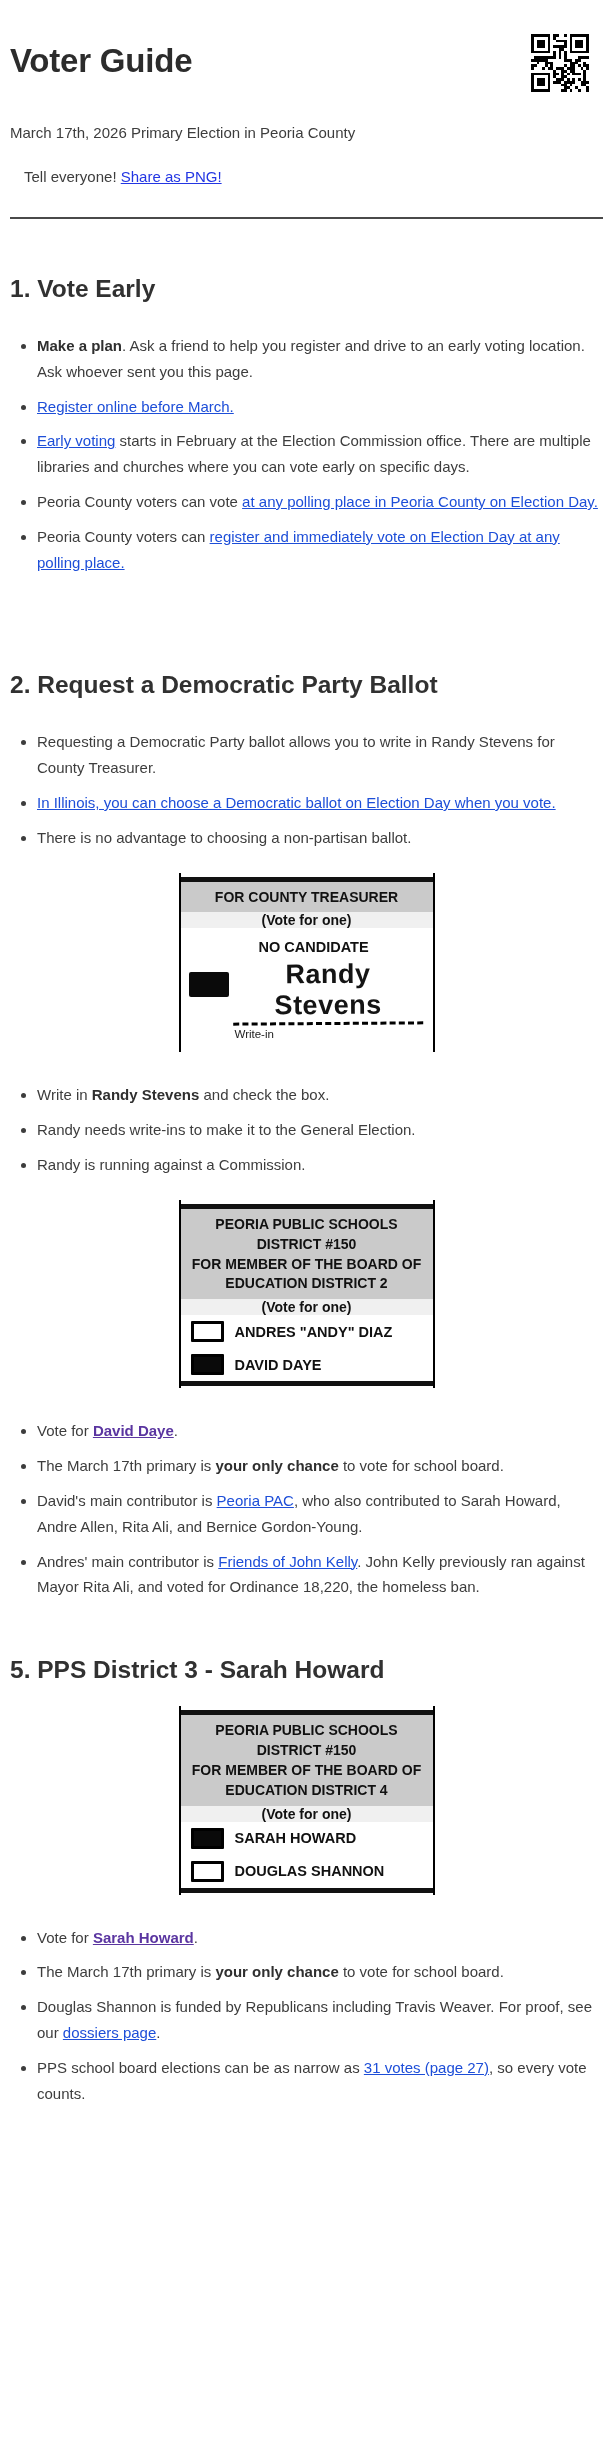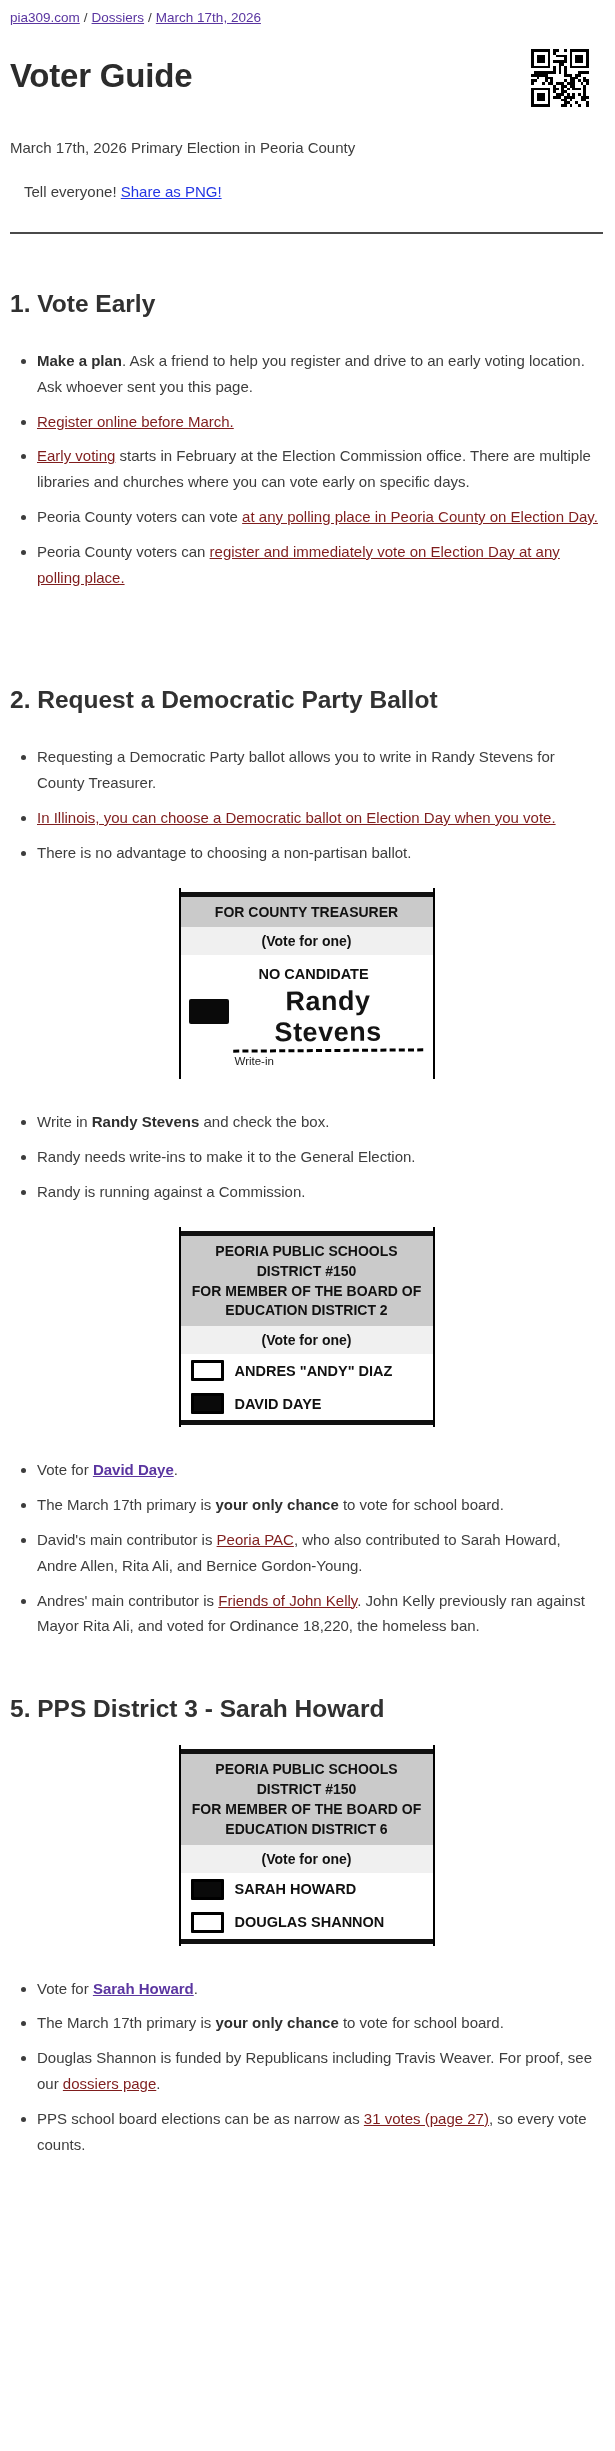--- a/index.html
+++ b/index.html
@@ -5,21 +5,21 @@
   * { box-sizing: border-box; }
   html,body { margin:0; padding:0; background:#fff; }
   body {
     width:615px;
     font-family:"Liberation Sans", sans-serif;
     color:#3d3d3d;
   }
   .page { padding:10px 12px 6px 10px; }
 
   a { text-decoration:underline; cursor:pointer; }
-  a.plink { color:#7f1d1d; }
+  a.plink { color:#1d4ed8; }
   a.plink-b { color:#5a35a0; font-weight:700; }
   a.blink { color:#2336e3; }
 
   .breadcrumb { font-size:13.5px; color:#3d3d3d; }
   .breadcrumb a { color:#5a35a0; }
   .crumb-sep { margin:0 4px; color:#3d3d3d; }
 
   .title-row { display:flex; justify-content:space-between; align-items:flex-start; margin-top:22px; }
   h1 { margin:10px 0 0; font-size:33px; font-weight:700; color:#2c2c2c; letter-spacing:-0.2px; }
   .qr { width:58px; height:58px; margin:2px 14px 0 0; flex:none; }
@@ -34,42 +34,39 @@
   .mt-std { margin-top:56px; }
   .mt-lg  { margin-top:96px; }
   .section ul { margin:30px 0 0; padding-left:27px; }
   li { font-size:15px; line-height:1.72; margin-bottom:9px; color:#3d3d3d; }
   li b { color:#2f2f2f; }
 
   
   .ballot { width:256px; margin:22px auto 0; border-left:2.5px solid #000; border-right:2.5px solid #000; }
   .b-topgap { height:9px; border-bottom:5px solid #111; }
   .b-head { background:#cacaca; text-align:center; font-weight:700; font-size:14px; color:#111; padding:6px 6px 5px; line-height:1.42; }
-  .b-vote { background:#f0f0f0; text-align:center; font-weight:700; font-size:14px; color:#111; padding:6px; }
+  .b-vote { background:#f0f0f0; text-align:center; font-weight:700; font-size:14px; color:#111; padding:0; }
   .b-nocand { font-weight:700; font-size:14.5px; color:#111; padding:11px 8px 2px 78px; }
   .b-writein { display:flex; align-items:flex-start; padding:2px 10px 0 8px; }
   .wi-box { width:40px; height:25px; background:#0a0a0a; margin-top:13px; flex:none; border-radius:2px; }
   .wi-right { flex:1; margin-left:4px; }
   .wi-name { font-size:27px; font-weight:700; color:#141414; text-align:center; padding:0 4px 1px; border-bottom:3px dashed #000; letter-spacing:0.5px; transform:rotate(-0.4deg); }
   .wi-label { font-size:11.5px; color:#222; margin:3px 0 0 2px; }
   .b-botgap-open { height:12px; }
   .b-cand { display:flex; align-items:center; padding:6px 10px; }
   .cand-box { width:33px; height:21px; border:3.5px solid #000; background:#fff; flex:none; margin-right:11px; border-radius:1px; }
   .cand-box.checked { background:#0a0a0a; }
   .cand-name { font-weight:700; font-size:14.5px; color:#111; }
   .b-botgap { height:7px; border-top:5px solid #111; }
 </style>
 </head>
 <body>
 
 <div class="page">
 
-  <div class="breadcrumb">
-    <a class="plink">pia309.com</a><span class="crumb-sep">/</span><a class="plink">Dossiers</a><span class="crumb-sep">/</span><a class="plink">March 17th, 2026</a>
-  </div>
 
   <div class="title-row">
     <h1>Voter Guide</h1>
     <svg id="qr" class="qr" viewBox="0 0 21 21" shape-rendering="crispEdges">
         <rect x="0" y="0" width="1" height="1" fill="#000"></rect>
         <rect x="1" y="0" width="1" height="1" fill="#000"></rect>
         <rect x="2" y="0" width="1" height="1" fill="#000"></rect>
         <rect x="3" y="0" width="1" height="1" fill="#000"></rect>
         <rect x="4" y="0" width="1" height="1" fill="#000"></rect>
         <rect x="5" y="0" width="1" height="1" fill="#000"></rect>
@@ -374,21 +371,21 @@
   </div>
 
   <div class="section">
     <h2 class="mt-std">5. PPS District 3 - Sarah Howard</h2>
     <div class="ballot">
       <div class="b-topgap"></div>
       <div class="b-head">
         <div>PEORIA PUBLIC SCHOOLS</div>
         <div>DISTRICT #150</div>
         <div>FOR MEMBER OF THE BOARD OF</div>
-        <div>EDUCATION DISTRICT 6</div>
+        <div>EDUCATION DISTRICT 4</div>
       </div>
       <div class="b-vote">(Vote for one)</div>
       <div class="b-cand">
         <div class="cand-box checked"></div>
         <div class="cand-name">SARAH HOWARD</div>
       </div>
       <div class="b-cand">
         <div class="cand-box"></div>
         <div class="cand-name">DOUGLAS SHANNON</div>
       </div>

